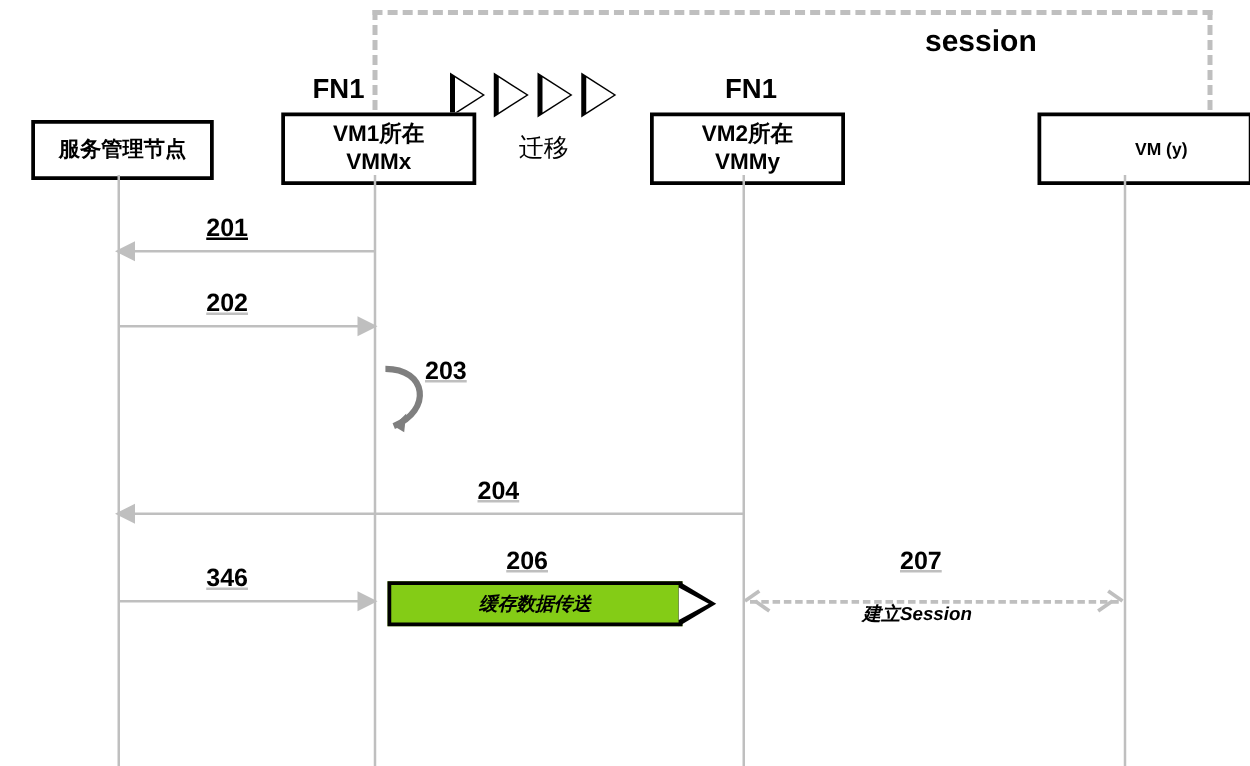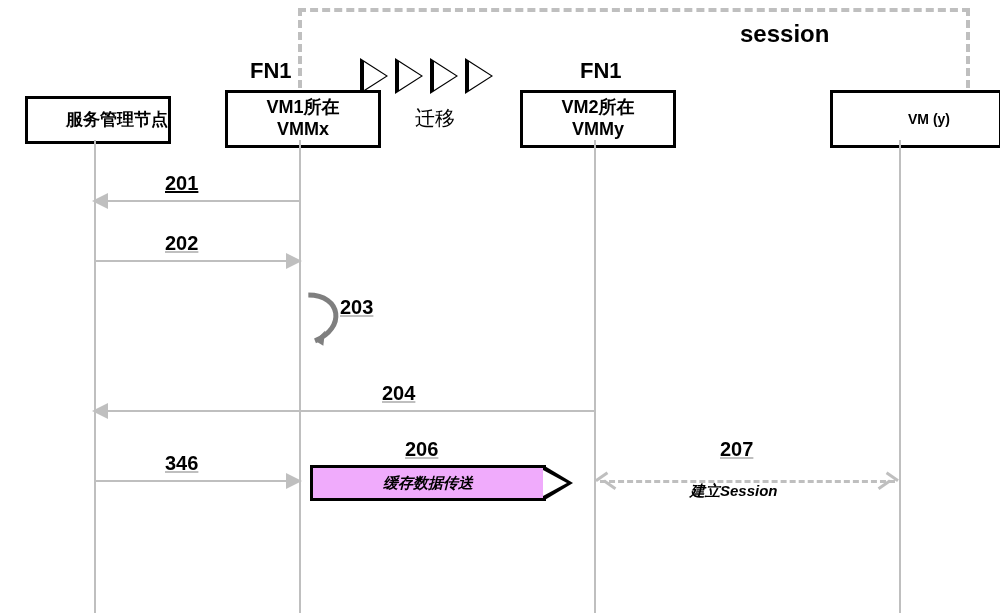--- a/index.html
+++ b/index.html
@@ -86,21 +86,21 @@
     position: absolute;
     left: -24px; top: -14px;
     width: 0; height: 0;
     border-top: 14px solid transparent;
     border-bottom: 14px solid transparent;
     border-left: 22px solid #fff;
   }
   .big-arrow {
     position: absolute;
     border: 3px solid #000;
-    background: #f0abfc;
+    background: #84cc16;
     height: 30px;
     display:flex; align-items:center; justify-content:center;
     font-style: italic;
     font-size: 15px;
     font-weight: bold;
   }
   .big-arrow::after {
     content:"";
     position:absolute;
     right:-30px; top:-3px;
@@ -149,21 +149,21 @@
 <div class="toplabel" style="left:910px; top:58px;margin-top:38px;">FNN</div>
 
 <div>
   <div class="chevron" style="left:360px; top:58px;"></div>
   <div class="chevron" style="left:395px; top:58px;"></div>
   <div class="chevron" style="left:430px; top:58px;"></div>
   <div class="chevron" style="left:465px; top:58px;"></div>
 </div>
 <div class="toplabel" style="left:415px; top:105px; font-weight:normal; font-size:20px;">迁移</div>
 
-<div class="headbox" style="left:25px; top:96px; width:140px; height:42px; font-size:17px;align-items:flex-end;">
+<div class="headbox" style="left:25px; top:96px; width:140px; height:42px; font-size:17px;">
   <span>服务管理节点</span>
 </div>
 <div class="headbox" style="left:225px; top:90px; width:150px; height:52px;">
   <span>VM1所在</span>
   <span>VMMx</span>
 </div>
 <div class="headbox" style="left:520px; top:90px; width:150px; height:52px;">
   <span>VM2所在</span>
   <span>VMMy</span>
 </div>
@@ -181,21 +181,21 @@
 <div class="msg-num" style="left:165px; top:172px;text-decoration:underline;">201</div>
 
 <div class="msg-line" style="left:96px; top:260px; width:204px;"></div>
 <div class="arrow-right" style="left:286px; top:253px;"></div>
 <div class="msg-num" style="left:165px; top:232px;">202</div>
 
 <svg class="self-arrow" style="left:300px; top:290px;" viewBox="0 0 60 70">
   <path d="M 10 5 C 50 5, 55 45, 18 60" fill="none" stroke="#7f7f7f" stroke-width="6"></path>
   <path d="M 18 60 L 30 48 L 28 66 Z" fill="#7f7f7f"></path>
 </svg>
-<div class="msg-num" style="left:340px; top:296px;">203</div>
+<div class="msg-num" style="left:340px; top:286px;">203</div>
 
 <div class="msg-line" style="left:96px; top:410px; width:499px;"></div>
 <div class="arrow-left" style="left:92px; top:403px;"></div>
 <div class="msg-num" style="left:370px; top:382px;margin-left:12px;">204</div>
 
 <div class="msg-line" style="left:96px; top:480px; width:204px;"></div>
 <div class="arrow-right" style="left:286px; top:473px;"></div>
 <div class="msg-num" style="left:165px; top:452px;">346</div>
 
 <div class="big-arrow" style="left:310px; top:465px; width:230px;">

